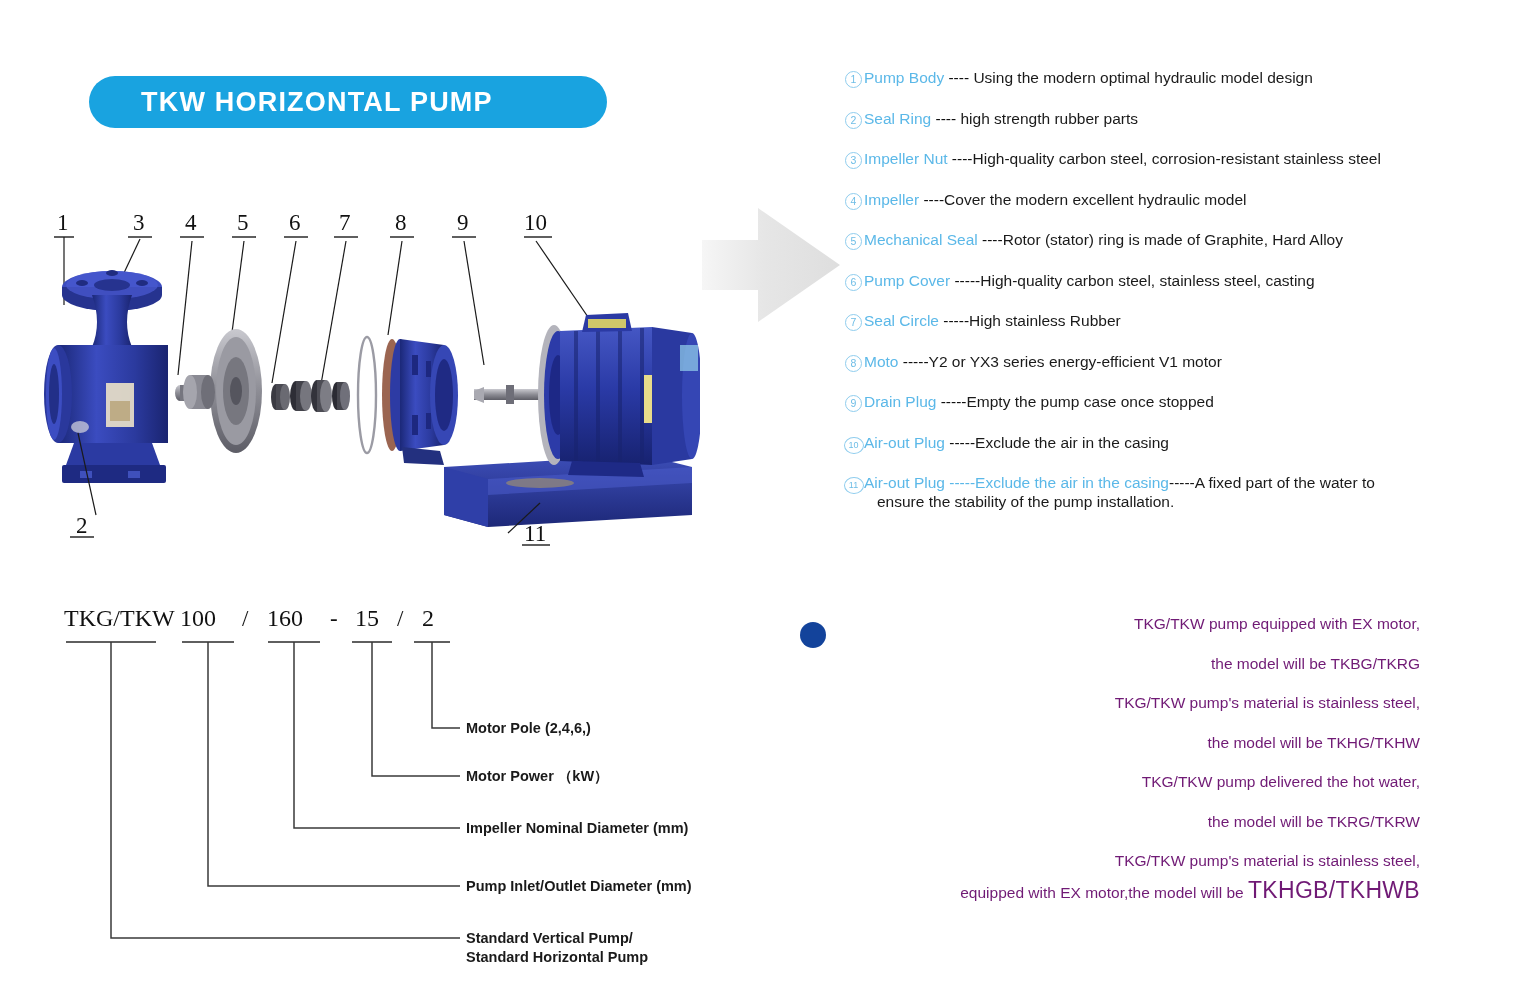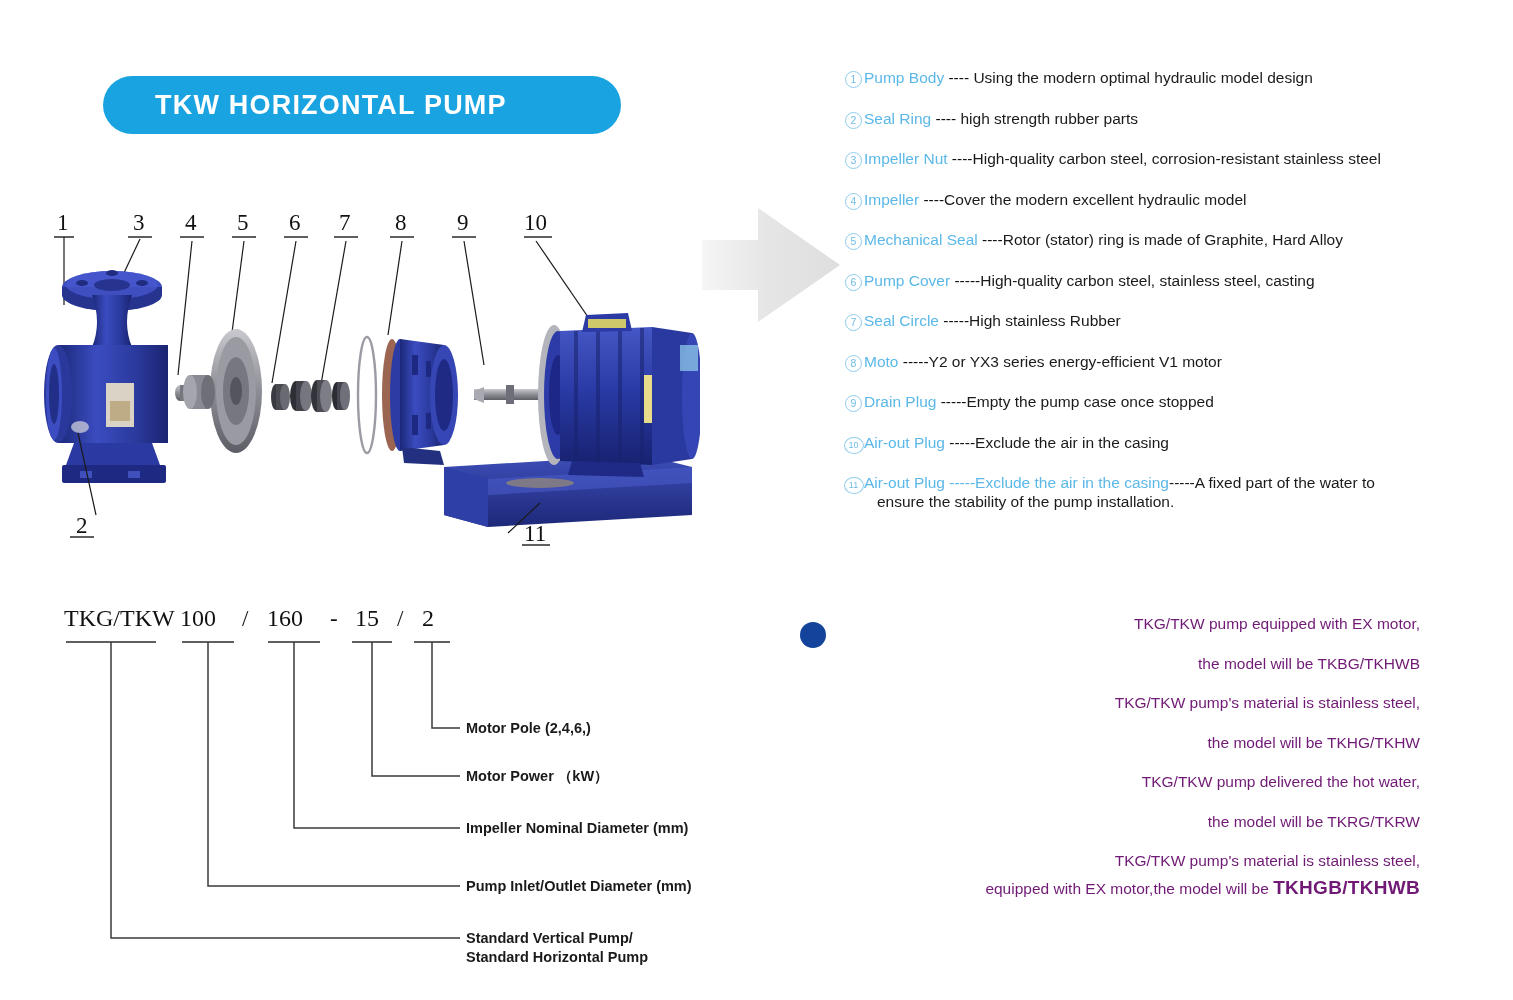--- a/index.html
+++ b/index.html
@@ -8,21 +8,21 @@
     background:#ffffff;
     font-family:"Liberation Sans",sans-serif;
     position:relative;
     overflow:hidden;
     color:#111;
   }
   .abs{position:absolute;}
 
   
   #title-banner{
-    left:103px;top:76px;width:518px;height:58px;
+    left:89px;top:76px;width:518px;height:52px;
     background:#19a3e0;
     border-radius:29px;
     display:flex;align-items:center;
   }
   #title-banner .txt{
     color:#ffffff;
     font-size:27px;
     font-weight:bold;
     letter-spacing:1.2px;
     padding-left:52px;
@@ -106,21 +106,21 @@
   }
   .note-line{
     font-size:15.5px;
     color:#701a75;
     margin-left:45px;
     height:39.5px;
     white-space:nowrap;
     text-align:right;
   }
   .note-line.tight{height:25px;}
-  .note-big{font-size:19px;font-weight:bold;letter-spacing:0.3px;}
+  .note-big{font-size:23px;font-weight:normal;letter-spacing:0.3px;}
 </style>
 </head>
 <body>
 
 <div class="abs" id="title-banner">
   <div class="txt">TKW HORIZONTAL PUMP</div>
 </div>
 
 <div class="abs" id="exploded">
 <svg width="660" height="350" viewBox="0 0 660 350" xmlns="http://www.w3.org/2000/svg">
@@ -402,20 +402,20 @@
   <text class="model-label" x="414" y="235">Impeller Nominal Diameter (mm)</text>
   <text class="model-label" x="414" y="293">Pump Inlet/Outlet Diameter (mm)</text>
   <text class="model-label" x="414" y="345">Standard Vertical Pump/</text>
   <text class="model-label" x="414" y="364">Standard  Horizontal Pump</text>
 </svg>
 </div>
 
 <div class="abs" id="notes">
   <div id="notes-bullet"></div>
   <div class="note-line">TKG/TKW pump equipped with EX motor,</div>
-  <div class="note-line">the model will be TKBG/TKHWB</div>
+  <div class="note-line">the model will be TKBG/TKRG</div>
   <div class="note-line">TKG/TKW pump's material is stainless steel,</div>
   <div class="note-line">the model will be TKHG/TKHW</div>
   <div class="note-line">TKG/TKW pump delivered the hot water,</div>
   <div class="note-line">the model will be TKRG/TKRW</div>
   <div class="note-line tight">TKG/TKW pump's material is stainless steel,</div>
   <div class="note-line tight"><span>equipped with EX motor,the model will be </span><span class="note-big">TKHGB/TKHWB</span></div>
 </div>
 
 </body></html>

